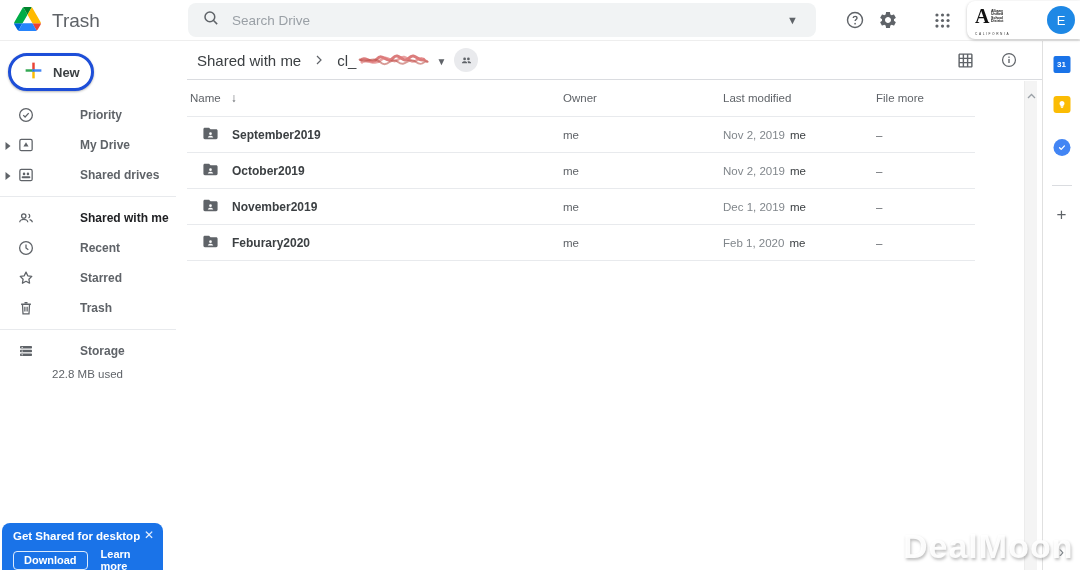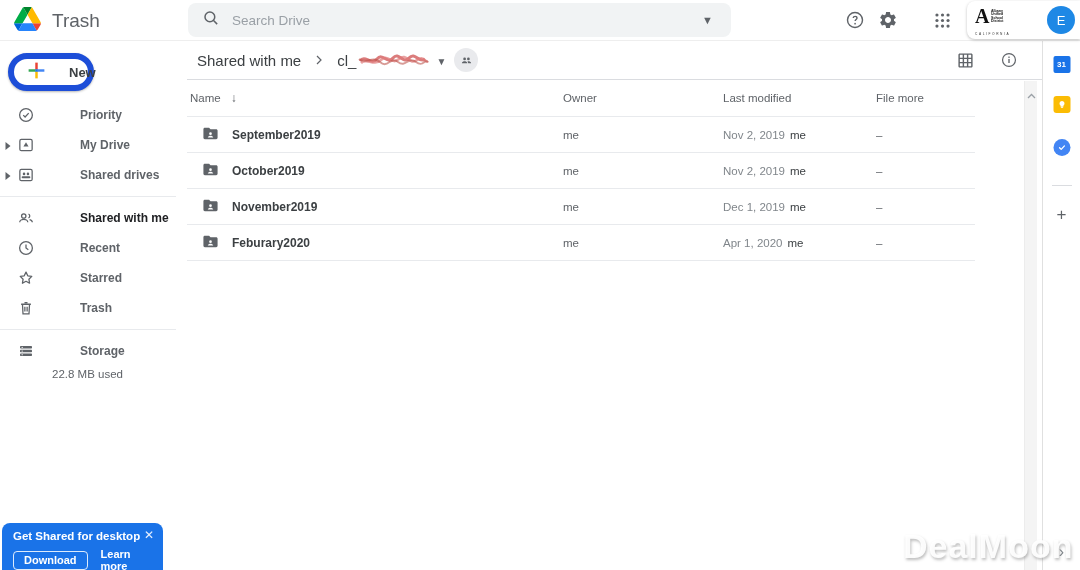--- a/index.html
+++ b/index.html
@@ -4,37 +4,37 @@
 <style>
   * { margin:0; padding:0; box-sizing:border-box; }
   html,body { width:1080px; height:570px; overflow:hidden; }
   body { font-family:"Liberation Sans","DejaVu Sans",sans-serif; background:#fff; color:#3c4043; }
   .app { position:relative; width:1080px; height:570px; background:#fff; overflow:hidden; }
 
   
   .header { position:absolute; top:0; left:0; right:0; height:41px; background:#fff; border-bottom:1px solid #eee; z-index:5; }
   .logo-area { position:absolute; left:14px; top:7px; display:flex; align-items:center; gap:11px; cursor:pointer; }
   .app-name { font-size:19px; color:#5f6368; }
-  .search-bar { position:absolute; left:188px; top:3px; width:543px; height:34px; background:#f1f3f4; border-radius:8px; display:flex; align-items:center; padding:17px 14px; gap:12px; }
+  .search-bar { position:absolute; left:188px; top:3px; width:628px; height:34px; background:#f1f3f4; border-radius:8px; display:flex; align-items:center; padding:17px 14px; gap:12px; }
   .search-bar input { flex:1; border:none; outline:none; background:transparent; font-size:13.5px; color:#3c4043; font-family:inherit; }
   .search-bar input::placeholder { color:#9aa0a6; }
   .search-caret { color:#5f6368; font-size:11px; cursor:pointer; padding:4px; }
   .hdr-icon { position:absolute; top:8px; width:24px; height:24px; display:flex; align-items:center; justify-content:center; cursor:pointer; }
   .hdr-help { left:843px; } .hdr-gear { left:876px; } .hdr-apps { left:930px; }
   .org-pill { position:absolute; right:0; top:1px; width:113px; height:38px; background:#fff; border-radius:8px 0 0 8px; box-shadow:0 1px 3px rgba(0,0,0,.25); display:flex; align-items:center; padding:0 5px 0 8px; z-index:6; }
   .org-logo { display:flex; flex-direction:column; width:64px; cursor:pointer; }
   .org-top { display:flex; align-items:center; gap:2px; }
   .org-monogram { font-family:"Liberation Serif","DejaVu Serif",serif; font-weight:bold; font-size:20px; line-height:20px; color:#111; }
   .org-lines { font-size:8px; transform:scale(.45); transform-origin:left center; width:220%; line-height:8px; color:#111; font-weight:bold; }
   .org-region { font-size:8px; transform:scale(.4); transform-origin:left top; letter-spacing:4px; color:#333; width:250%; }
   .avatar { margin-left:auto; width:28px; height:28px; border-radius:50%; background:#1e88e5; color:#fff; font-size:13px; display:flex; align-items:center; justify-content:center; cursor:pointer; }
 
   
   .sidebar { position:absolute; top:41px; left:0; width:187px; bottom:0; background:#fff; }
-  .new-btn { margin:12px 0 0 8px; width:86px; height:38px; background:#fff; border:6px solid #1d4ed8; border-radius:19px; box-shadow:0 1px 2px rgba(0,0,0,.2),0 1px 3px rgba(0,0,0,.1); display:flex; align-items:center; gap:22px; padding:0 12px; cursor:pointer; }
+  .new-btn { margin:12px 0 0 8px; width:86px; height:38px; background:#fff; border:3px solid #1d4ed8; border-radius:19px; box-shadow:0 1px 2px rgba(0,0,0,.2),0 1px 3px rgba(0,0,0,.1); display:flex; align-items:center; gap:9px; padding:0 12px; cursor:pointer; }
   .new-btn span { font-size:13px; font-weight:bold; color:#3c4043; }
   .nav { margin-top:9px; }
   .nav-item { position:relative; height:30px; display:flex; align-items:center; padding-left:80px; font-size:12px; font-weight:bold; color:#5f6368; cursor:pointer; border-radius:0 15px 15px 0; }
   .nav-item .nv-icon { position:absolute; left:17px; top:50%; transform:translateY(-50%); width:18px; height:18px; }
   .nav-item .expander { position:absolute; left:4px; top:50%; transform:translateY(-50%); width:8px; height:10px; }
   .nav-item.active { color:#202124; }
   .side-divider { border-top:1px solid #e8eaed; margin:6px 0 6px 0; width:176px; }
   .storage-used { padding-left:52px; font-size:11.5px; color:#5f6368; margin-top:2px; }
 
   
@@ -392,21 +392,21 @@
         <span>
           <svg viewBox="0 0 24 24" width="17" height="17">
               <path fill="#5f6368" d="M10 4H4c-1.1 0-2 .9-2 2v12c0 1.1.9 2 2 2h16c1.1 0 2-.9 2-2V8c0-1.1-.9-2-2-2h-8l-2-2z"></path>
               <circle cx="12" cy="12.2" r="1.9" fill="#fff"></circle>
               <path d="M8.2 17.6c0-1.6 2.5-2.4 3.8-2.4s3.8.8 3.8 2.4z" fill="#fff"></path>
             </svg>
         </span>
         <span>Feburary2020</span>
       </div>
       <div class="cell-owner">me</div>
-      <div class="cell-modified"><span>Apr 1, 2020</span><span class="by">me</span></div>
+      <div class="cell-modified"><span>Feb 1, 2020</span><span class="by">me</span></div>
       <div class="cell-size">–</div>
     </div>
   </div>
 
   <div class="scrollbar">
     <span class="scroll-up">
       <svg width="9" height="6" viewBox="0 0 9 6">
           <path d="m1 5 3.5-3.5L8 5" fill="none" stroke="#9aa0a6" stroke-width="1.3"></path>
         </svg>
     </span>

